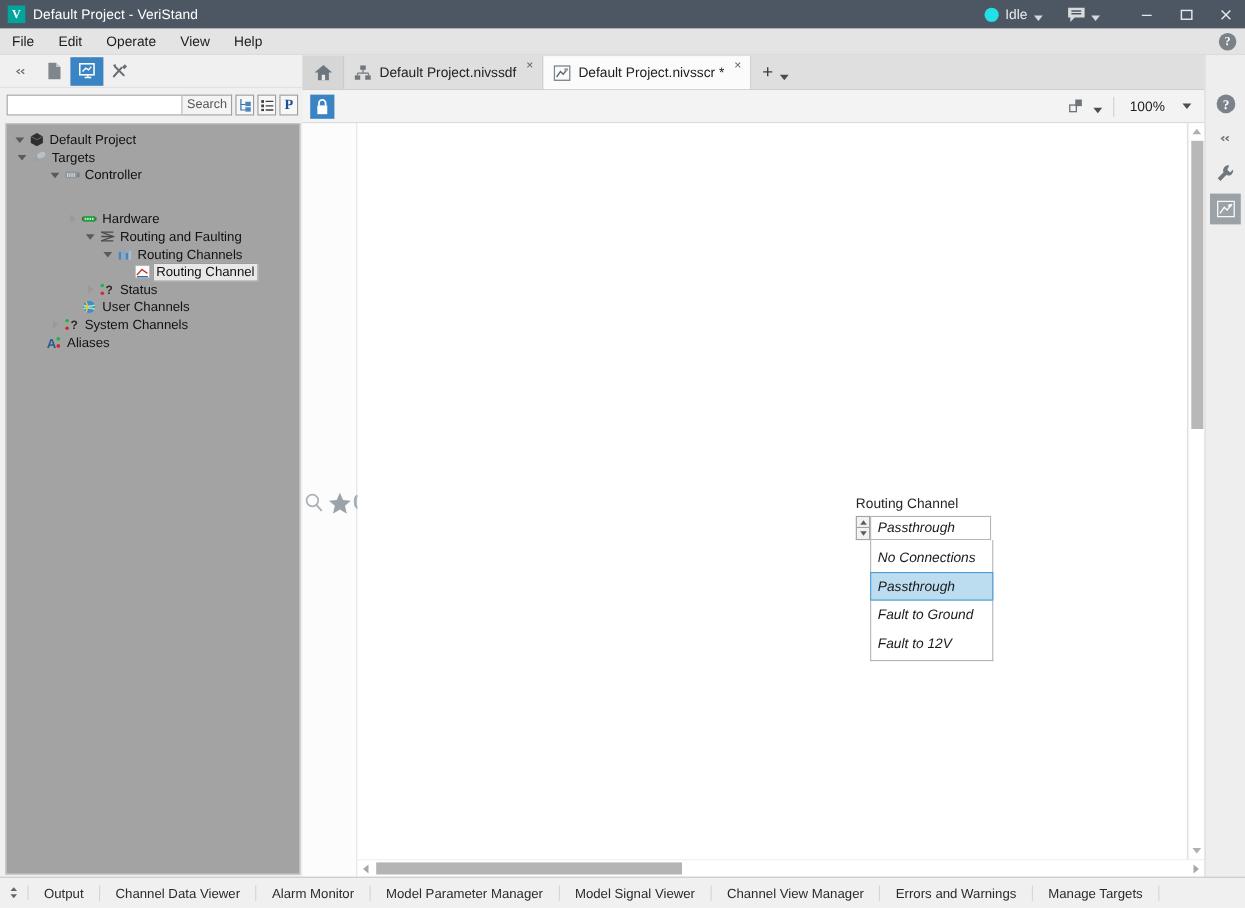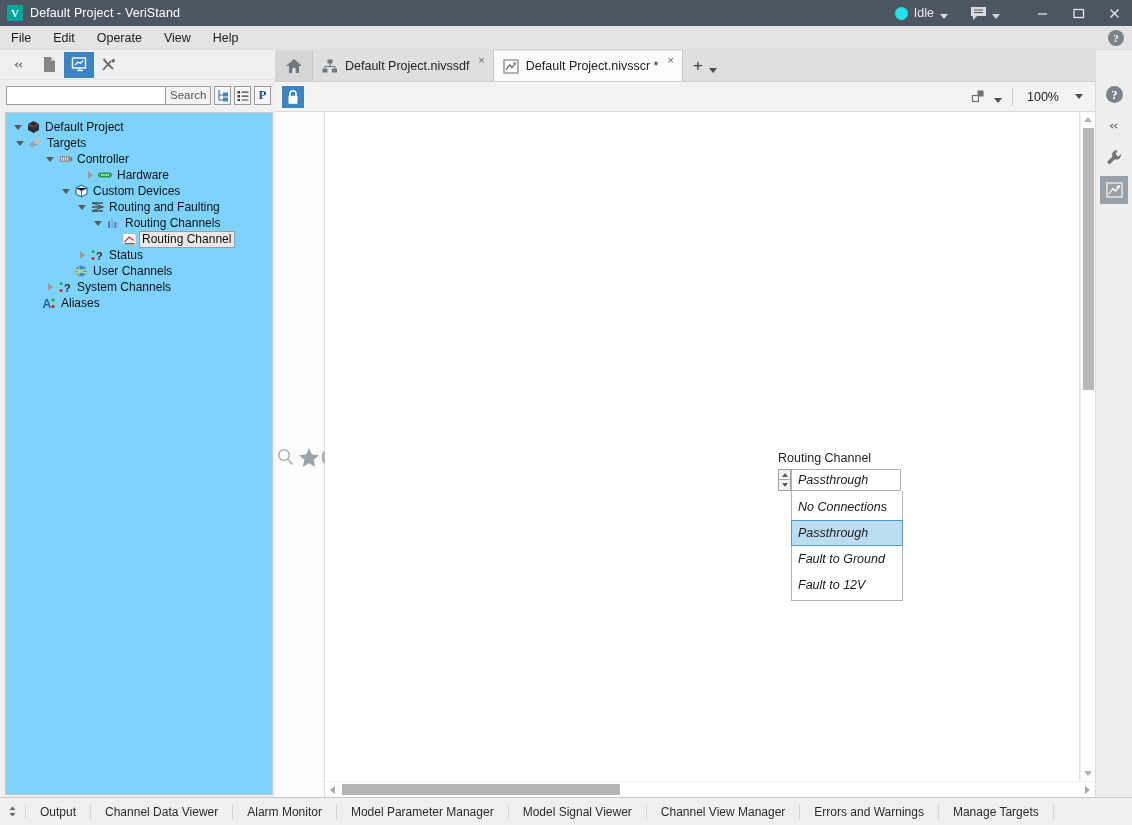--- a/index.html
+++ b/index.html
@@ -124,21 +124,21 @@
     background: #f4f4f4; font-size: 11.5px; color: #555;
     display: flex; align-items: center;
   }
   .sm-icon-btn {
     width: 19px; height: 19px; margin-left: 3px;
     border: 1px solid #9a9a9a; background: #f7f7f7;
     display: flex; align-items: center; justify-content: center;
   }
   .tree-wrap {
     flex: 1; margin: 4px 2px 2px 5px;
-    border: 1px solid #c9c9c9; background: #7dd3fc;
+    border: 1px solid #c9c9c9; background: #a3a3a3;
     overflow: hidden; position: relative;
   }
   .tree { padding: 6px 0 0 0; }
   .tree-node {
     height: 16px; display: flex; align-items: center;
     font-size: 12px; color: #111; white-space: nowrap;
   }
   .twisty {
     width: 12px; height: 12px; flex: none;
     display: flex; align-items: center; justify-content: center;
@@ -472,48 +472,36 @@
               </span>
               <span class="node-icon">
                 <svg width="15" height="14" viewBox="0 0 15 14">
                   <rect x="1.5" y="4" width="11" height="6" rx="1" fill="#8e959b"></rect>
                   <path d="M3 5.2 h1 v3.6 h-1z M5 5.2 h1 v3.6 h-1z M7 5.2 h1 v3.6 h-1z M9 5.2 h1 v3.6 h-1z" fill="#d9dde0"></path>
                   <rect x="12.5" y="5" width="1.6" height="4" fill="#6e757b"></rect>
                 </svg>
               </span>
               <span class="node-label">Controller</span>
             </div>
-            <div class="tree-node" style="padding-left: 78px;">
+            <div class="tree-node" style="padding-left: 54px; margin-top: 24px;">
               <span class="twisty">
                 <span class="tri-collapsed"></span>
               </span>
               <span class="node-icon">
                 <svg width="15" height="14" viewBox="0 0 15 14">
                   <rect x="1.5" y="4.5" width="11" height="5" fill="#1f9b3a"></rect>
                   <rect x="3" y="6" width="1.4" height="2" fill="#b9f2c5"></rect>
                   <rect x="5.2" y="6" width="1.4" height="2" fill="#b9f2c5"></rect>
                   <rect x="7.4" y="6" width="1.4" height="2" fill="#b9f2c5"></rect>
                   <rect x="9.6" y="6" width="1.4" height="2" fill="#b9f2c5"></rect>
                   <rect x="0.4" y="5.5" width="1.2" height="3" fill="#555"></rect>
                   <rect x="12.5" y="5.5" width="1.2" height="3" fill="#555"></rect>
                 </svg>
               </span>
               <span class="node-label">Hardware</span>
-            </div>
-            <div class="tree-node" style="padding-left: 54px;">
-              <span class="twisty">
-                <span class="tri-expanded"></span>
-              </span>
-              <span class="node-icon">
-                <svg width="15" height="14" viewBox="0 0 15 14">
-                  <path d="M7.5 1.2 L13 4 v6 l-5.5 2.8 L2 10 V4 z" fill="#ffffff" stroke="#2b6cb0" stroke-width="1.2"></path>
-                  <path d="M2 4 L7.5 6.8 L13 4 M7.5 6.8 v6" stroke="#2b6cb0" stroke-width="1"></path>
-                </svg>
-              </span>
-              <span class="node-label">Custom Devices</span>
             </div>
             <div class="tree-node" style="padding-left: 70px;">
               <span class="twisty">
                 <span class="tri-expanded"></span>
               </span>
               <span class="node-icon">
                 <svg width="15" height="14" viewBox="0 0 15 14">
                   <path d="M2 3 h11 M2 7 h11 M2 11 h11" stroke="#4a4a4a" stroke-width="1.3"></path>
                   <path d="M2 3 L13 7 L2 11" stroke="#4a4a4a" stroke-width="1.1" fill="none"></path>
                 </svg>

